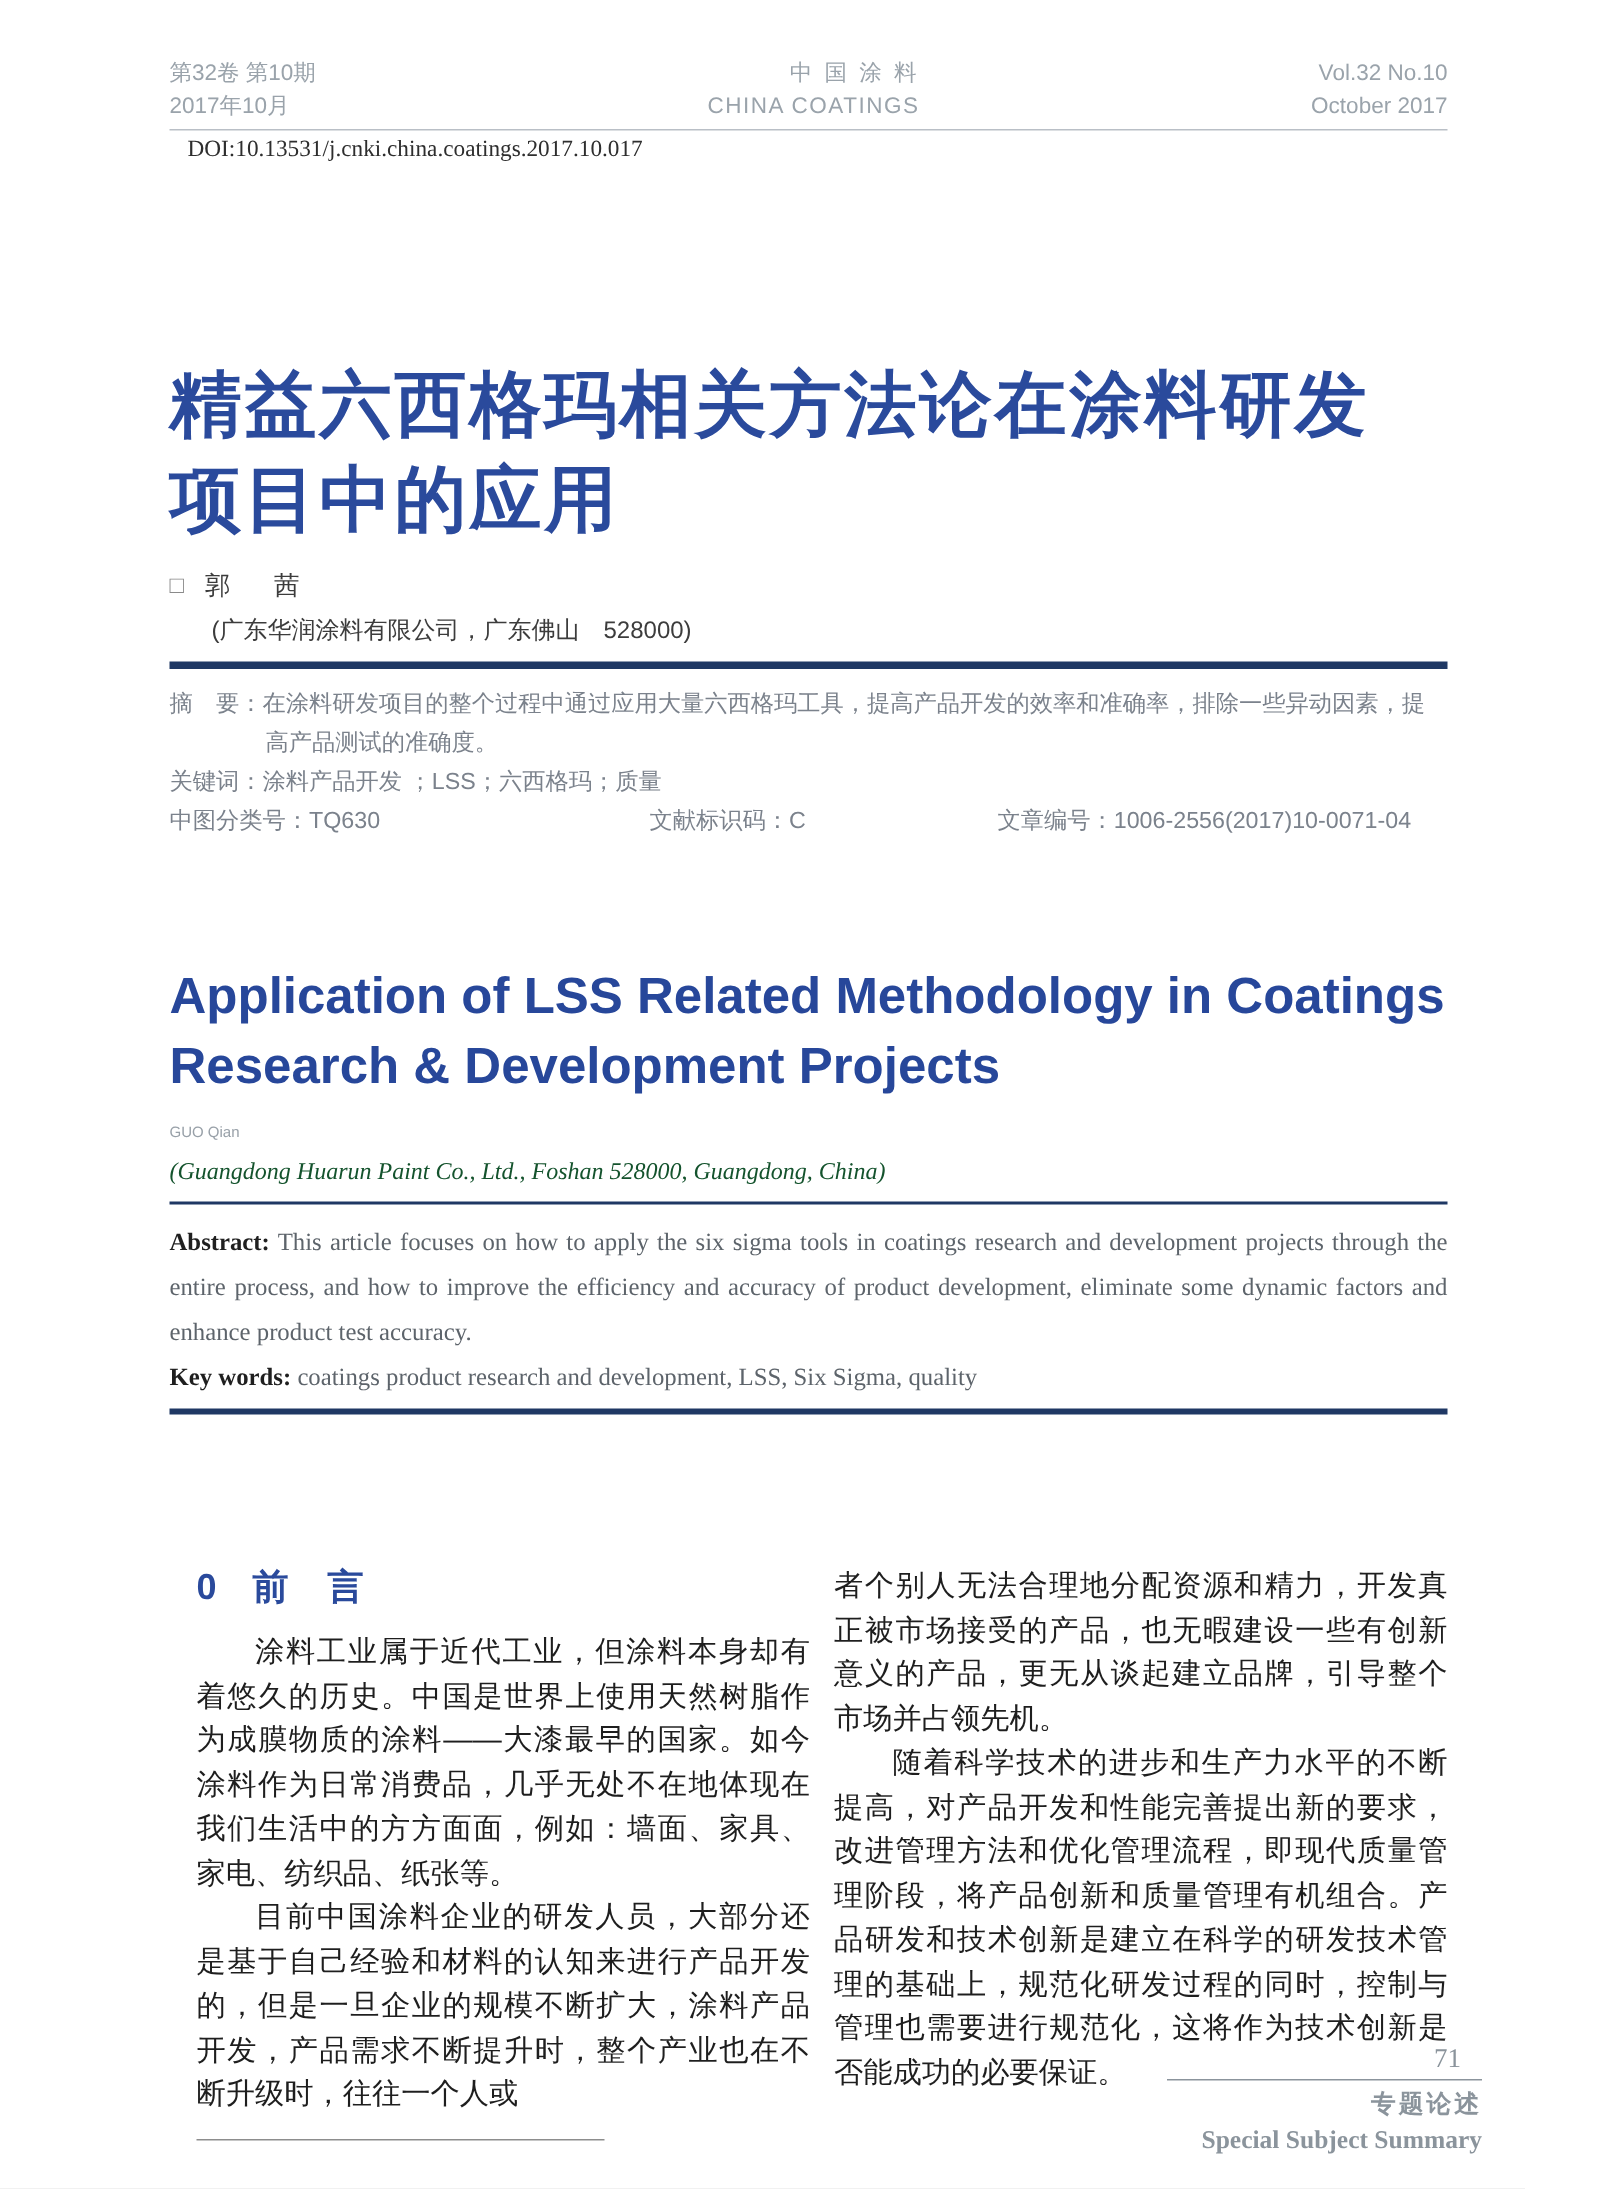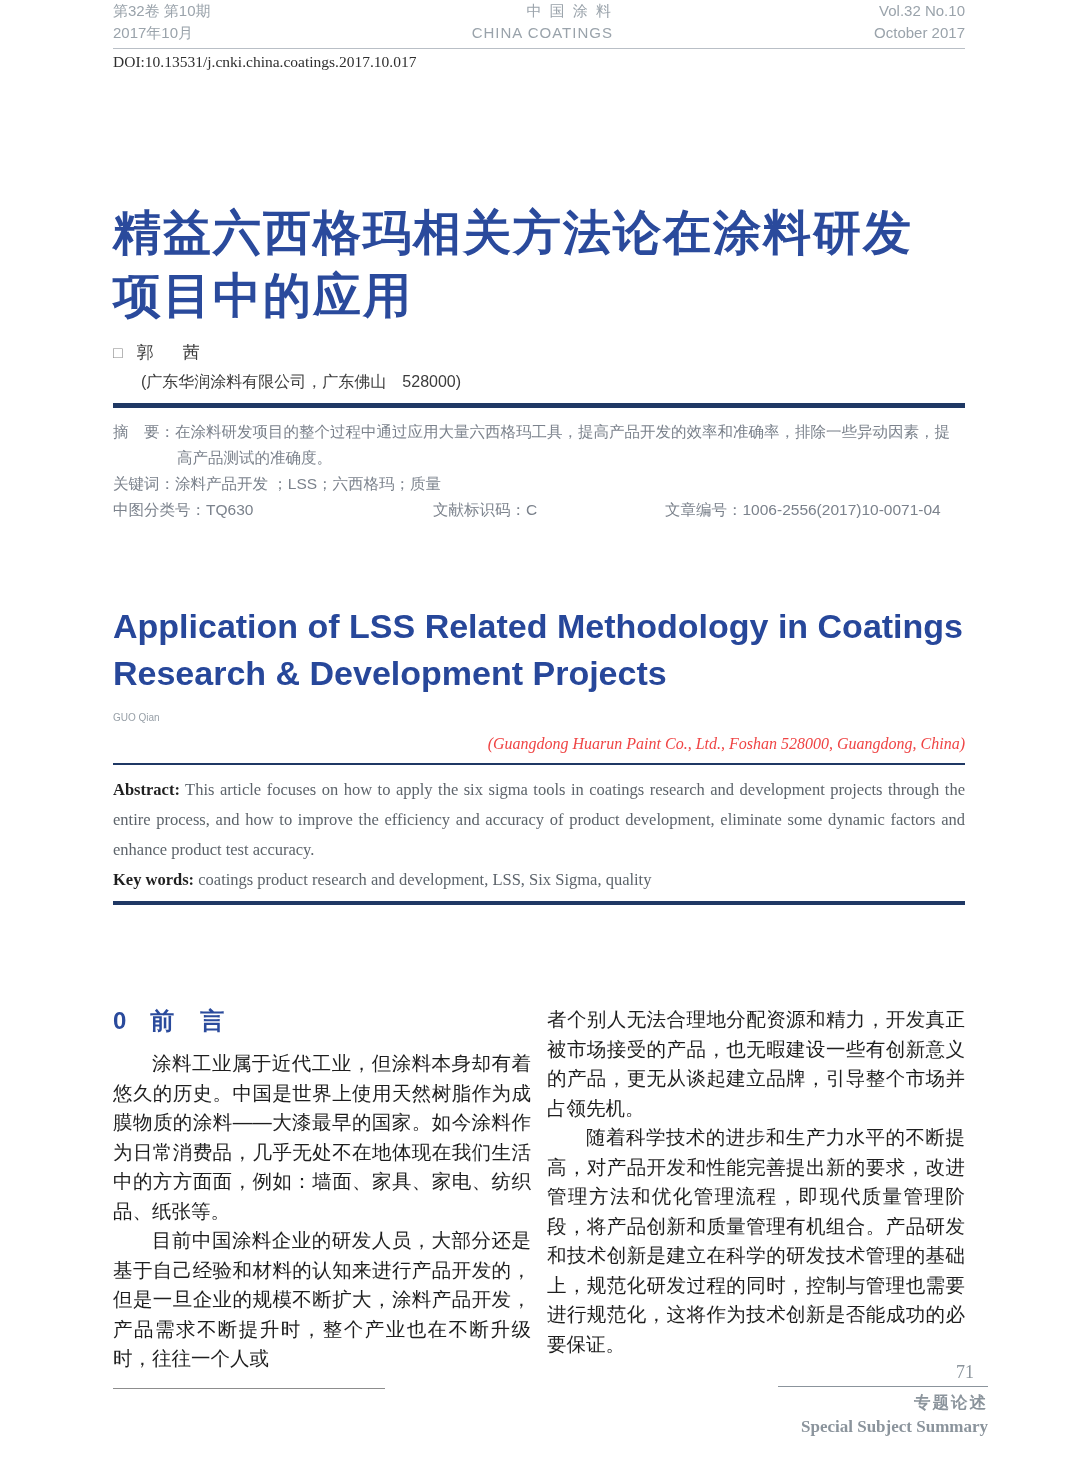--- a/index.html
+++ b/index.html
@@ -10,31 +10,32 @@
     margin:0 auto;
     font-family:"Liberation Sans",sans-serif;
     overflow:hidden;
     box-sizing:border-box;
   }
   .content{position:absolute;left:113px;top:0;width:852px;}
 
   
   .jheader{
     display:flex;justify-content:space-between;align-items:flex-end;
+    padding-top:38px;
     border-bottom:1px solid #b9bfc6;
     padding-bottom:4px;
     color:#9aa3ab;font-size:15px;line-height:22px;
   }
   .jheader .col-left{text-align:left;}
   .jheader .col-center{text-align:right;letter-spacing:2px;}
   .jheader .col-center .en{letter-spacing:1px;}
   .jheader .col-right{text-align:right;}
   .doi{
     font-family:"Liberation Serif",serif;
-    color:#2e2e2e;font-size:15.5px;margin-top:4px;
+    color:#2e2e2e;font-size:15.5px;margin-top:4px;margin-left:12px;
   }
 
   
   .cn-title{
     margin-top:130px;
     color:#2a4a9c;
     font-size:48px;font-weight:bold;
     line-height:63px;letter-spacing:2px;
   }
   .author-line{
@@ -60,39 +61,39 @@
   .class-row .c3{flex:1;}
 
   
   .en-title{
     margin-top:80px;
     color:#27479a;font-size:34px;font-weight:bold;line-height:47px;
     letter-spacing:0px;
   }
   .en-author{margin-top:15px;color:#98a0a8;font-size:10px;}
   .en-affil{
-    margin-top:12px;color:#ef4444;font-size:16px;
-    font-family:"Liberation Serif",serif;font-style:italic;text-align:right;
+    margin-top:12px;color:#14532d;font-size:16px;
+    font-family:"Liberation Serif",serif;font-style:italic;
   }
   .rule-thin{height:0;border-bottom:2px solid #1f3864;margin-top:10px;}
 
   
   .abs-en{
     margin-top:10px;color:#5d646b;font-size:16.5px;line-height:30px;
     font-family:Liberation Serif, serif;text-align:justify;
   }
   .abs-en b,.kw-en b{color:#1f1f1f;}
   .kw-en{
     margin-top:0;color:#5d646b;font-size:16.5px;line-height:30px;
     font-family:"Liberation Serif",serif;
   }
   .rule-thick2{height:4px;background:#1f3864;margin-top:6px;}
 
   
-  .body-cols{display:flex;gap:16px;margin-top:100px;}
+  .body-cols{display:flex;gap:16px;margin-top:100px;margin-left:18px;}
   .colL,.colR{width:418px;}
   .sec-head{
     color:#2a4a9c;font-size:24px;font-weight:bold;line-height:32px;
   }
   .sec-head .num{margin-right:24px;}
   .sec-head .ttl{letter-spacing:26px;}
   .para{
     color:#1e1e1e;font-size:19.5px;line-height:29.5px;
     text-align:justify;margin:0;
   }

